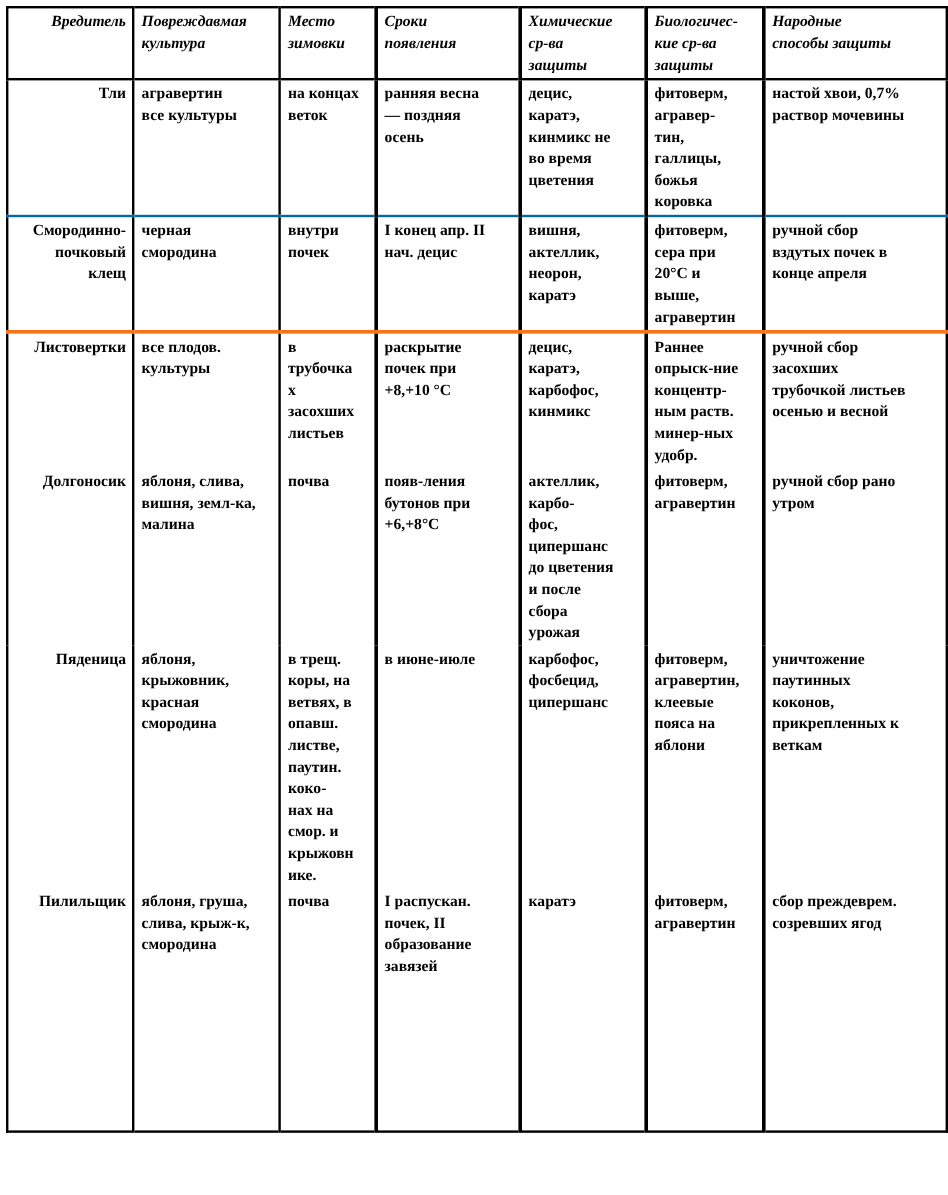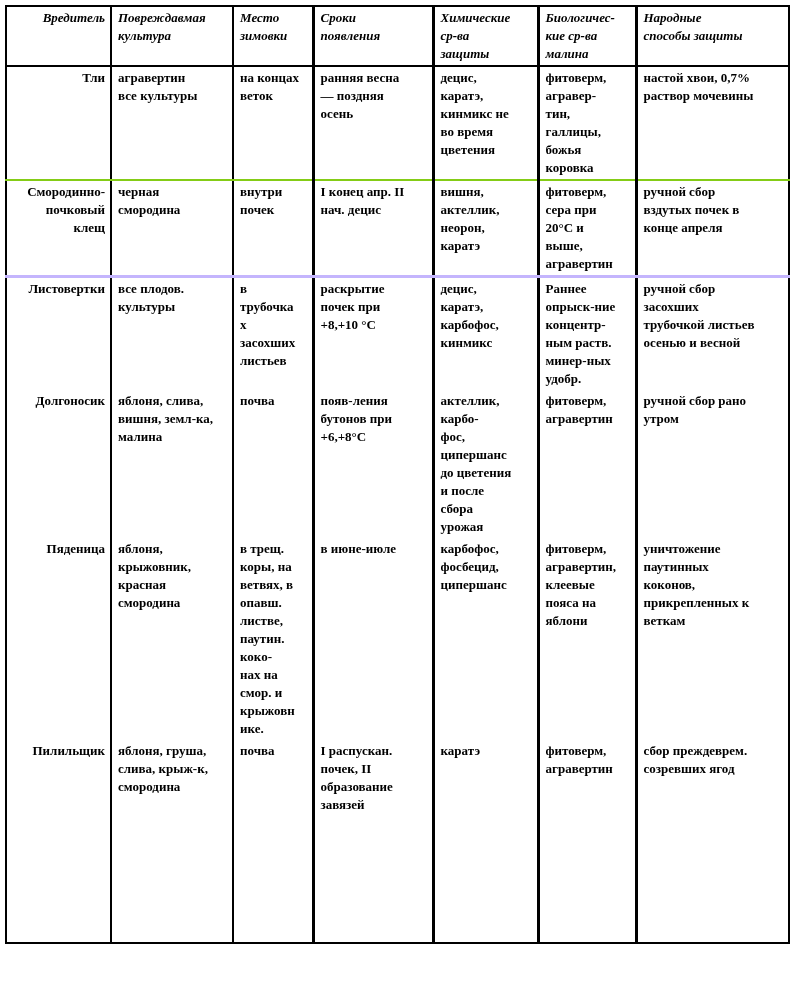--- a/index.html
+++ b/index.html
@@ -38,22 +38,22 @@
     white-space: pre-line;
     overflow: hidden;
   }
   th:first-child, td:first-child { border-left: none; text-align: right; }
   th:nth-child(n+4), td:nth-child(n+4) { border-left-width: 3px; }
   thead th {
     border-bottom: 2px solid #000;
     font-style: italic;
   }
   thead tr { height: 55px; }
-  tr.div-normal td { border-bottom: 2px solid #84cc16; }
-  tr.div-thick  td { border-bottom: 3px solid #c4b5fd; }
+  tr.div-normal td { border-bottom: 2px solid #0369a1; }
+  tr.div-thick  td { border-bottom: 3px solid #f97316; }
   tr.div-none   td { border-bottom: none; margin-left: 28px; }
   tbody tr:nth-child(1) { height: 108px; }
   tbody tr:nth-child(2) { height: 73px;  }
   tbody tr:nth-child(3) { height: 89px;  }
   tbody tr:nth-child(4) { height: 112px; }
   tbody tr:nth-child(5) { height: 148px; }
   tbody tr:nth-child(6) { height: 203px; padding-left: 19px; }
   tbody tr:nth-child(7) { height: 94px;  }
   tbody tr:nth-child(8) { height: 88px;  }
 </style>
@@ -78,21 +78,21 @@
 культура</th>
         <th>Место
 зимовки</th>
         <th>Сроки
 появления</th>
         <th>Химические
 ср-ва
 защиты</th>
         <th>Биологичес-
 кие ср-ва
-малина</th>
+защиты</th>
         <th>Народные
 способы защиты</th>
       </tr>
     </thead>
     <tbody>
         <tr class="div-normal">
     <td>Тли</td>
     <td>агравертин
 все культуры</td>
     <td>на концах

